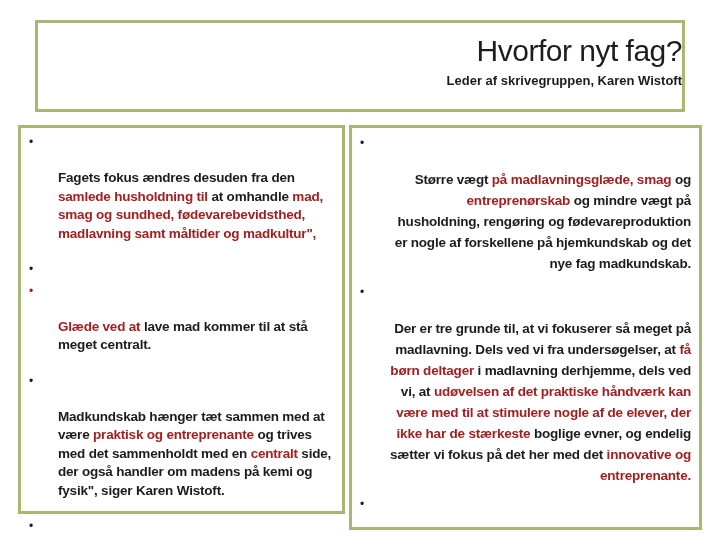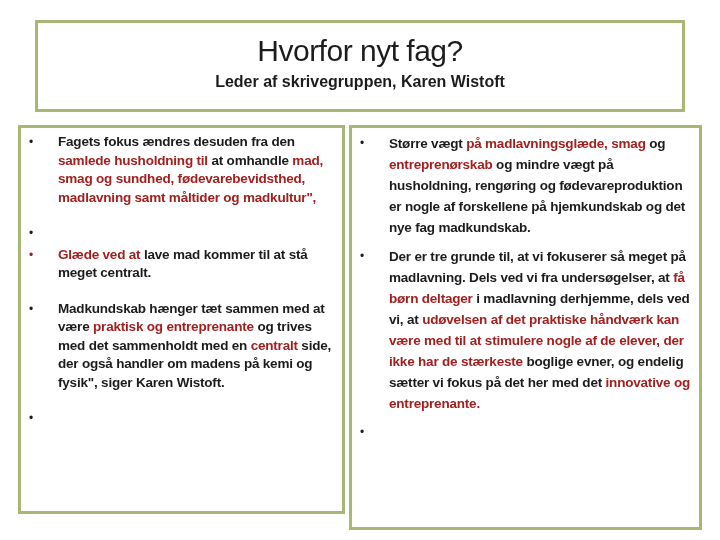--- a/index.html
+++ b/index.html
@@ -8,49 +8,49 @@
     --red:#A32020;
     --link:#2122A6;
   }
   html,body{margin:0;padding:0;}
   body{
     width:720px;height:540px;position:relative;background:#ffffff;
     font-family:"Liberation Sans", sans-serif;overflow:hidden;
   }
   .title-box{
     position:absolute;left:35px;top:20px;width:644px;height:86px;
-    border:3px solid var(--green);background:#fff;text-align:center;
+    border:3px solid var(--green);background:#fff;text-align:right;
   }
   .title{
     margin-top:11px;font-size:30px;line-height:34px;color:var(--black);
     font-weight:400;letter-spacing:-0.5px;
   }
   .subtitle{
-    margin-top:5px;font-size:16px;font-weight:700;color:var(--black);
+    margin-top:5px;font-size:13px;font-weight:700;color:var(--black);
   }
   .col{
     position:absolute;border:3px solid var(--green);background:#fff;
     box-sizing:border-box;padding-top:5px;
   }
   .col-left{left:18px;top:125px;width:327px;height:389px;}
   .col-right{left:349px;top:125px;width:353px;height:405px;}
   .bullet-row{display:flex;align-items:flex-start;margin-bottom:3px;}
   .col-right .bullet-row{margin-bottom:8px;}
   .bullet-row.gap{margin-top:17px;}
   .marker{
     flex:0 0 29px;padding-left:8px;font-size:12px;line-height:18.5px;
     color:var(--black);
   }
   .col-right .marker{line-height:21px;}
   .marker.red{color:var(--red);}
   .bullet-text{
     flex:0 0 auto;width:284px;font-size:13.5px;line-height:18.5px;
-    font-weight:700;color:var(--black);letter-spacing:-0.2px;
+    font-weight:700;color:var(--black);letter-spacing:-0.2px;margin-top:36px;
   }
-  .col-right .bullet-text{width:302px;line-height:21px;}
+  .col-right .bullet-text{width:302px;line-height:21px;text-align:right;}
   .seg-black{color:var(--black);}
   .seg-red{color:var(--red);}
   .seg-link{
     color:var(--link);border-bottom:2px solid var(--link);
     word-break:break-all;cursor:pointer;
   }
 </style>
 </head>
 <body>
 

